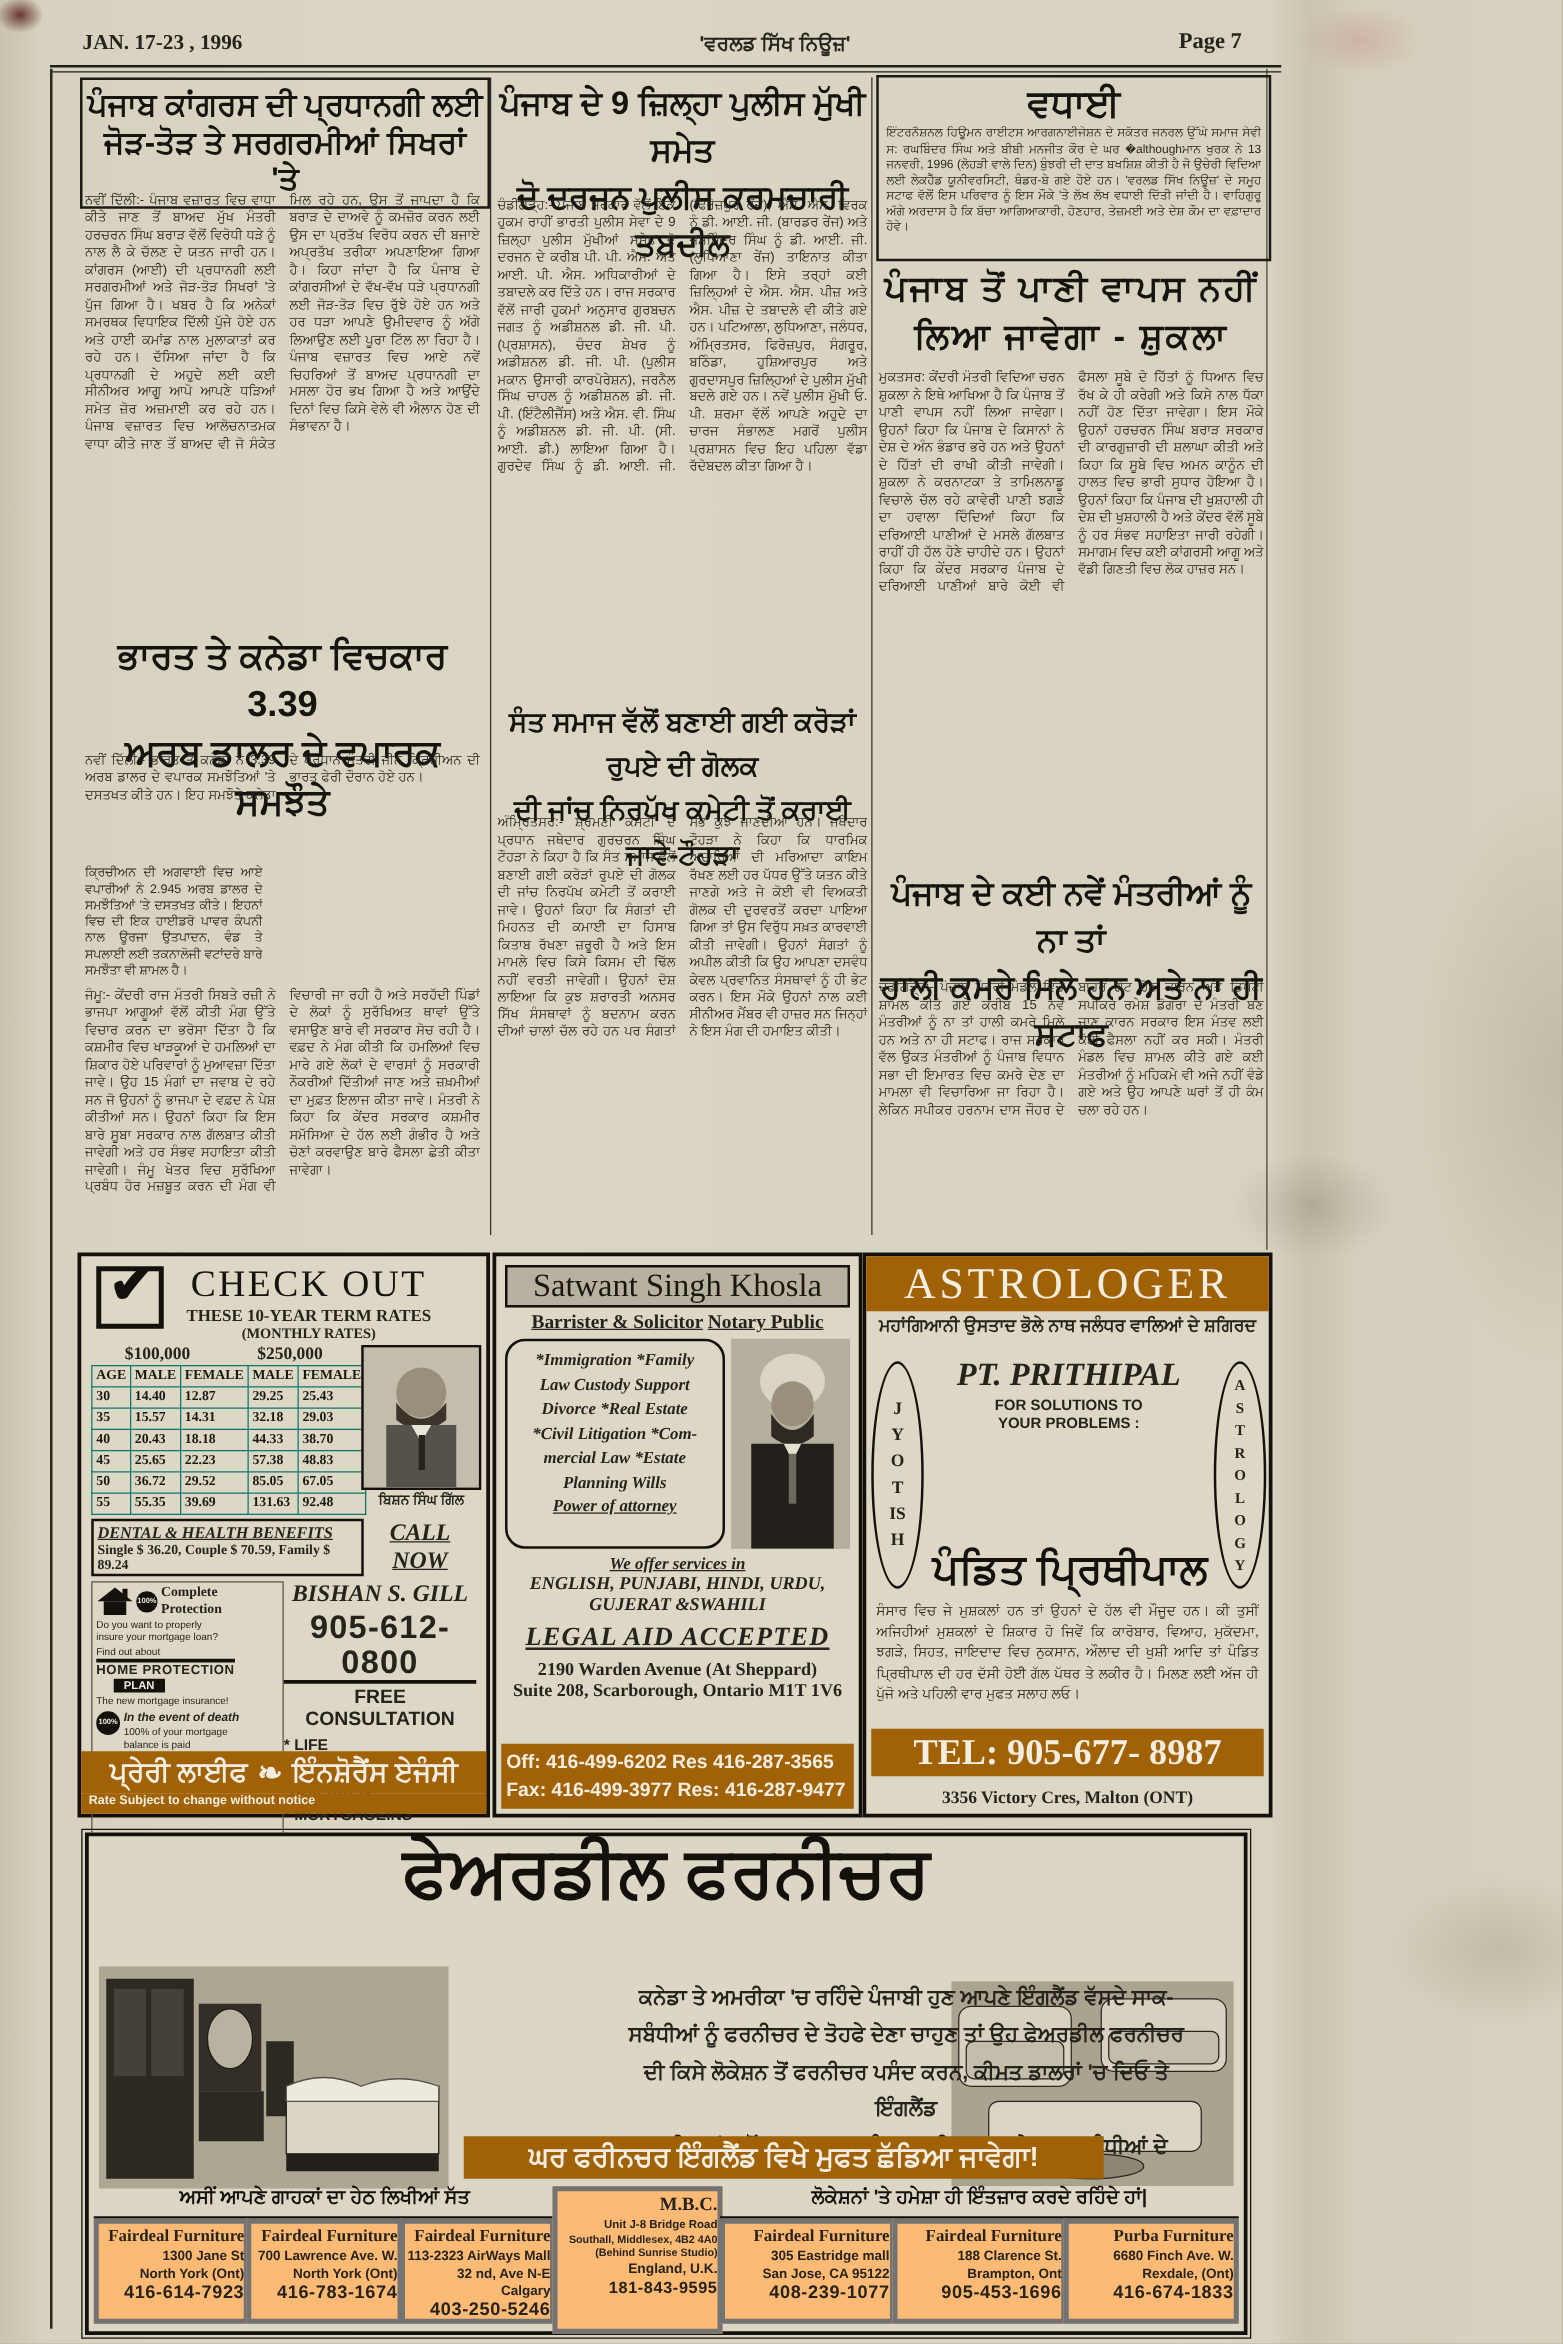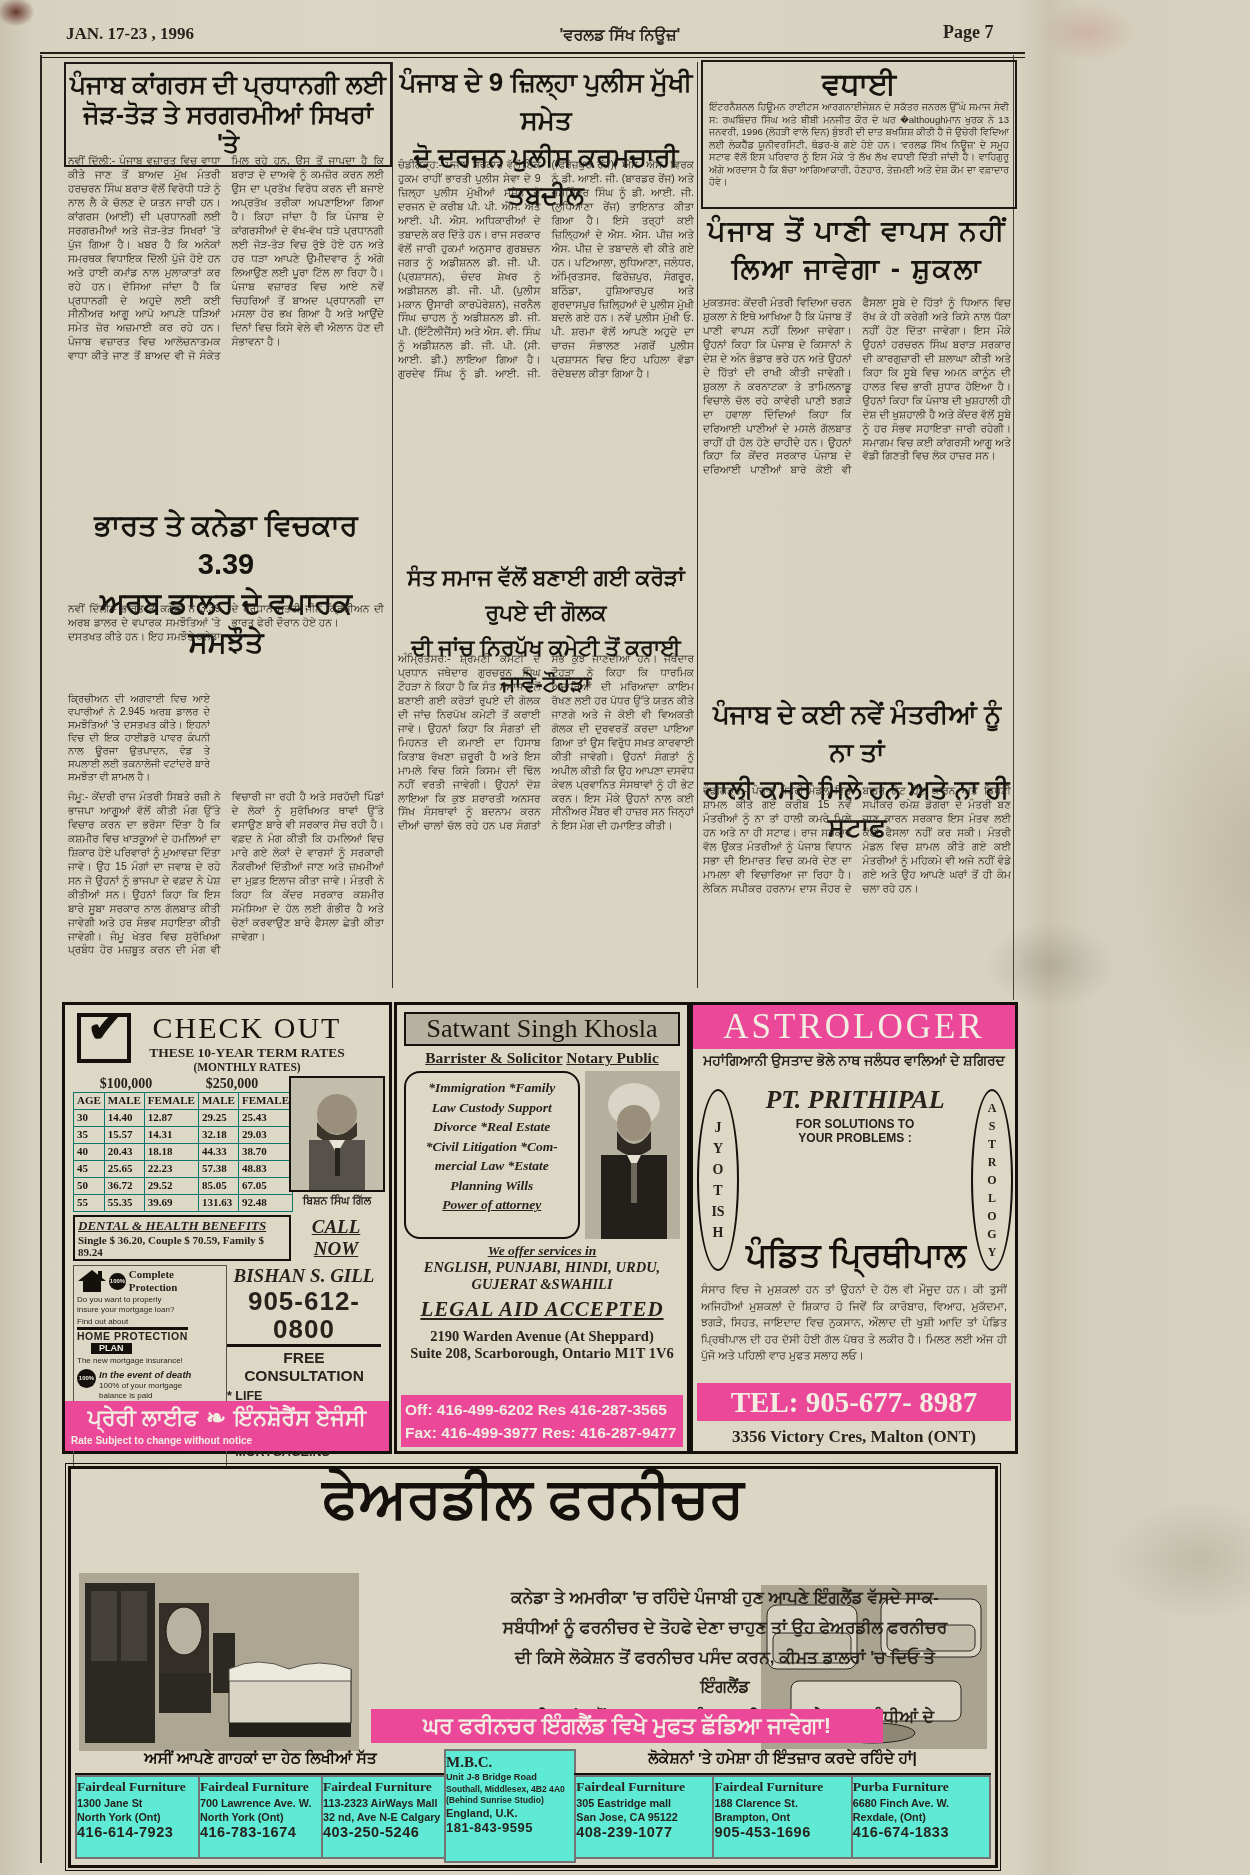--- a/index.html
+++ b/index.html
@@ -20,27 +20,27 @@
   .frame-l{position:absolute;left:40px;top:55px;bottom:12px;width:2px;background:#2a2620;}
   .frame-r{position:absolute;left:1013px;top:55px;height:945px;width:1px;background:#45403a;}
   .headline{font-weight:700;color:#16140f;text-align:center;line-height:1.18;}
   .hbox{border:2px solid #1d1a15;padding:6px 4px;}
   .pbody{font-size:10.5px;line-height:1.33;text-align:justify;color:#2c2922;
     column-count:2;column-gap:11px;overflow:hidden;}
   .pbody1{font-size:10px;line-height:1.3;text-align:justify;color:#2c2922;overflow:hidden;}
   
   .ad{background:#ddd8c6;border:3px solid #14110c;}
   .serif{font-family:"Liberation Serif",serif;}
-  .blackbar{background:#ec4899;color:#f1ede0;}
+  .blackbar{background:#a16207;color:#f1ede0;}
   table.rates{border-collapse:collapse;font-family:"Liberation Serif",serif;font-weight:700;font-size:11px;color:#1b1812;}
   table.rates th,table.rates td{border:1px solid #0f766e;padding:0 3px;text-align:left;line-height:1.45;}
   .svc li{list-style:none;font-weight:700;font-size:12.5px;line-height:1.5;}
   .vword{font-family:"Liberation Serif",serif;font-weight:700;font-size:14px;line-height:1.5;width:14px;word-break:break-all;text-align:center;}
   .oval{border:2px solid #14110c;border-radius:50%;display:flex;align-items:center;justify-content:center;}
-  .fcell{border:2px solid #737373;text-align:left;background:#5eead4;}
+  .fcell{border:4px solid #737373;text-align:right;background:#fdba74;}
   .fcell .nm{font-family:"Liberation Serif",serif;font-weight:700;font-size:13.5px;line-height:1.25;padding-top:2px;}
   .fcell .ln{font-weight:700;font-size:10.8px;line-height:1.3;}
   .fcell .tl{font-weight:700;font-size:14.5px;letter-spacing:.5px;}
   .fnote{font-weight:700;font-size:15.5px;text-align:center;border-bottom:2px solid #14110c;height:24px;color:#14110c;}
 </style>
 </head>
 <body>
 
 <div class="page">
 
@@ -291,21 +291,21 @@
       </div>
       <div style="margin:16px 44px 0 46px;text-align:center;">
         <div class="serif" style="font-weight:700;font-style:italic;font-size:26px;">PT. PRITHIPAL</div>
         <div style="font-weight:700;font-size:12px;margin-top:2px;">FOR SOLUTIONS TO</div>
         <div style="font-weight:700;font-size:12px;">YOUR PROBLEMS :</div>
       </div>
       <div style="position:absolute;left:44px;right:40px;bottom:0;text-align:center;font-weight:700;font-size:33px;color:#14110c;">ਪੰਡਿਤ ਪ੍ਰਿਥੀਪਾਲ</div>
     </div>
     <div class="pbody1" style="margin:6px 8px 0 8px;height:92px;font-size:11px;line-height:1.5;">ਸੰਸਾਰ ਵਿਚ ਜੇ ਮੁਸ਼ਕਲਾਂ ਹਨ ਤਾਂ ਉਹਨਾਂ ਦੇ ਹੱਲ ਵੀ ਮੌਜੂਦ ਹਨ। ਕੀ ਤੁਸੀਂ ਅਜਿਹੀਆਂ ਮੁਸ਼ਕਲਾਂ ਦੇ ਸ਼ਿਕਾਰ ਹੋ ਜਿਵੇਂ ਕਿ ਕਾਰੋਬਾਰ, ਵਿਆਹ, ਮੁਕੱਦਮਾ, ਝਗੜੇ, ਸਿਹਤ, ਜਾਇਦਾਦ ਵਿਚ ਨੁਕਸਾਨ, ਔਲਾਦ ਦੀ ਖੁਸ਼ੀ ਆਦਿ ਤਾਂ ਪੰਡਿਤ ਪ੍ਰਿਥੀਪਾਲ ਦੀ ਹਰ ਦੱਸੀ ਹੋਈ ਗੱਲ ਪੱਥਰ ਤੇ ਲਕੀਰ ਹੈ। ਮਿਲਣ ਲਈ ਅੱਜ ਹੀ ਪੁੱਜੋ ਅਤੇ ਪਹਿਲੀ ਵਾਰ ਮੁਫਤ ਸਲਾਹ ਲਓ।</div>
     <div class="blackbar serif" style="position:absolute;left:4px;right:4px;bottom:30px;height:38px;display:flex;align-items:center;justify-content:center;font-weight:700;font-size:29px;">TEL: 905-677- 8987</div>
-    <div class="serif" style="position:absolute;left:0;right:0;bottom:4px;text-align:center;font-weight:700;font-size:17px;">3356 Victory Cres, Malton (ONT)</div>
+    <div class="serif" style="position:absolute;left:0;right:0;bottom:4px;text-align:center;font-weight:700;font-size:14px;">3356 Victory Cres, Malton (ONT)</div>
   </div>
 
   <div class="abs" style="left:68px;top:1466px;width:924px;height:396px;border:3px solid #14110c;outline:1px solid #14110c;outline-offset:2px;background:#dcd7c5;">
     <div style="text-align:center;font-weight:700;font-size:56px;line-height:1.05;color:#14110c;">ਫੇਅਰਡੀਲ ਫਰਨੀਚਰ</div>
     <svg width="280" height="178" style="position:absolute;left:8px;top:104px;">
       <rect width="280" height="178" fill="#aca693"></rect>
       <rect x="6" y="10" width="70" height="160" fill="#2c2822"></rect>
       <rect x="12" y="18" width="26" height="70" fill="#45403a"></rect>
         <rect x="42" y="18" width="26" height="70" fill="#45403a"></rect>
       <rect x="80" y="30" width="50" height="70" fill="#332e27"></rect>

